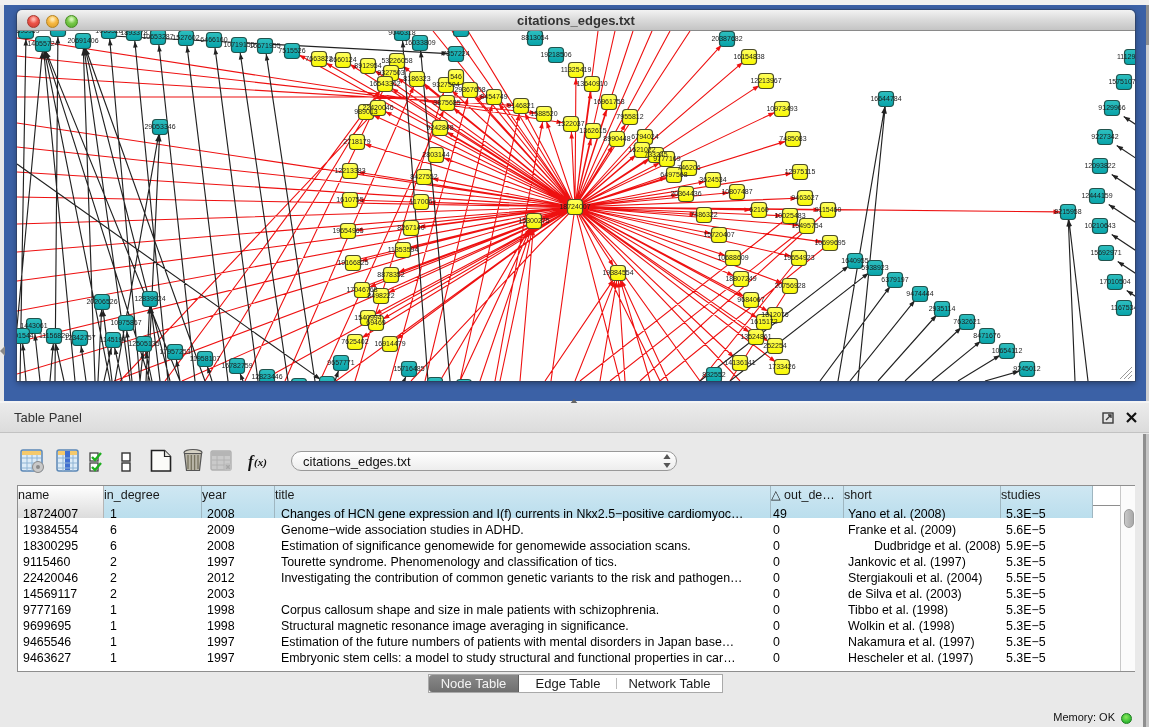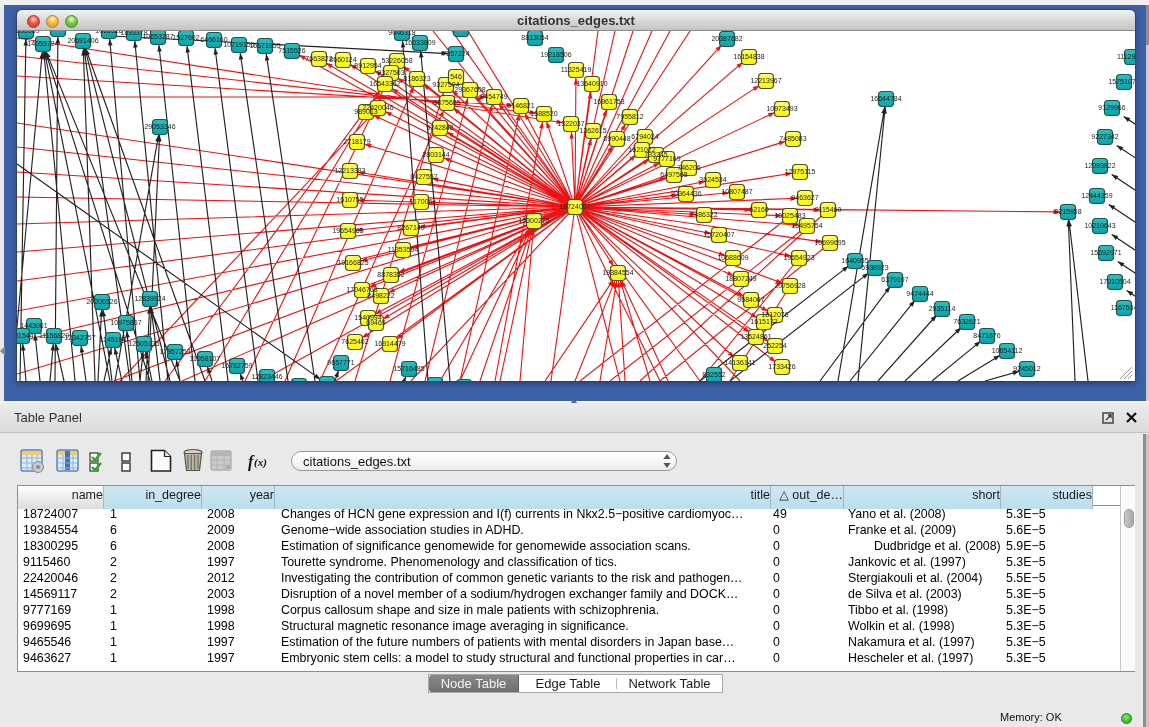--- a/index.html
+++ b/index.html
@@ -21,34 +21,34 @@
 #tphandle{left:569px;top:399px;width:0;height:0;border-left:5px solid transparent;border-right:5px solid transparent;border-bottom:6px solid #666}
 #tphead{left:0;top:403px;width:1149px;height:30px;background:linear-gradient(#ebebeb,#dcdcdc);border-bottom:1px solid #c2c2c2}
 #tptitle{left:14px;top:410px;font-size:13px;color:#333}
 #tpicons{left:1100px;top:409px}
 #tpmain{left:0;top:434px;width:1149px;height:293px;background:#e9e9e9}
 #brstripA{left:1143px;top:434px;width:3px;height:293px;background:#8e8e8e}
 #brstripB{left:1146px;top:434px;width:3px;height:293px;background:#c6c6c6}
 #dropdown{left:291px;top:451px;width:386px;height:20px;border:1px solid #999;border-radius:10px;background:linear-gradient(#fff,#ededed);font-size:13px;color:#111;line-height:19px;padding-left:11px}
 #ddarr{left:660px;top:451px}
 #tablebox{left:17px;top:485px;width:1118px;height:187px;background:#fff;border:1px solid #8e8e8e}
-.hc{top:0;height:23px;border-right:1px solid #9fb6c0;background:linear-gradient(#cfe7f2,#badeed);font-size:12.5px;color:#1a1a1a;text-align:right;line-height:19px}
+.hc{top:0;height:32px;border-right:1px solid #9fb6c0;background:linear-gradient(#cfe7f2,#badeed);font-size:12.5px;color:#1a1a1a;text-align:left;line-height:19px}
 #hname{background:linear-gradient(#fefefe,#dcdcdc);border-right:1px solid #b5b5b5}
 #hdr{left:0;top:0;width:1117px;height:20px;border-bottom:1px solid #8e8e8e}
 .row{left:0;width:1100px;height:16px;font-size:12.4px;color:#000;white-space:nowrap}
 .cell{position:absolute;top:0;height:16px;line-height:16px;overflow:hidden}
 #vsb{left:1102px;top:0;width:15px;height:185px;border-left:1px solid #c8c8c8;background:#fbfbfb}
 #vsbthumb{left:3px;top:23px;width:10px;height:19px;border-radius:5px;background:linear-gradient(90deg,#c9c9c9,#a8a8a8);border:1px solid #9a9a9a}
 #tabs{left:428px;top:674px;width:295px;height:19px;border:1px solid #a9a9a9;border-radius:0;background:#fff}
 .tab{top:0;height:17px;font-size:13px;text-align:center;line-height:17px;color:#1a1a1a}
 #tab1{left:0;width:90px;background:linear-gradient(#898989,#6f6f6f);color:#f4f4f4;border-radius:3px 0 0 3px;border-right:1px solid #5f5f5f}
 #tab2{left:91px;width:96px}
 #tab2d{left:187px;top:3px;width:1px;height:11px;background:#bbb}
 #tab3{left:188px;width:105px}
-#mem{left:1000px;top:711px;width:115px;text-align:left;font-size:11px;color:#111}
+#mem{left:1000px;top:711px;width:115px;text-align:right;font-size:11px;color:#111}
 #memdot{left:1121px;top:713px;width:11px;height:11px;border-radius:50%;background:radial-gradient(circle at 45% 35%,#8ae95c,#2fb832 70%);border:1px solid #1d7c1d}
 #toolicons{left:14px;top:448px}
 </style></head>
 <body>
 <div id="stage">
  <div id="topstrip" class="abs"></div>
  <div id="leftstrip" class="abs"></div>
  <div id="bluepanel" class="abs"></div>
  <div id="rstripA" class="abs"></div>
  <div id="rstripB" class="abs"></div>
@@ -479,21 +479,20 @@
         <div class="cell" style="left:189px;width:66px">2012</div>
         <div class="cell" style="left:263px;width:488px">Investigating the contribution of common genetic variants to the risk and pathogen…</div>
         <div class="cell" style="left:755px;width:70px">0</div>
         <div class="cell" style="left:830px;width:157px">Stergiakouli et al. (2004)</div>
         <div class="cell" style="left:988px;width:86px">5.5E−5</div>
       </div>
       <div class="abs row" style="top:100px">
         <div class="cell" style="left:5px;width:80px">14569117</div>
         <div class="cell" style="left:92px;width:90px">2</div>
         <div class="cell" style="left:189px;width:66px">2003</div>
-        <div class="cell" style="left:263px;width:488px">Disruption of a novel member of a sodium/hydrogen exchanger family and DOCK…</div>
         <div class="cell" style="left:755px;width:70px">0</div>
         <div class="cell" style="left:830px;width:157px">de Silva et al. (2003)</div>
         <div class="cell" style="left:988px;width:86px">5.3E−5</div>
       </div>
       <div class="abs row" style="top:116px">
         <div class="cell" style="left:5px;width:80px">9777169</div>
         <div class="cell" style="left:92px;width:90px">1</div>
         <div class="cell" style="left:189px;width:66px">1998</div>
         <div class="cell" style="left:263px;width:488px">Corpus callosum shape and size in male patients with schizophrenia.</div>
         <div class="cell" style="left:755px;width:70px">0</div>

